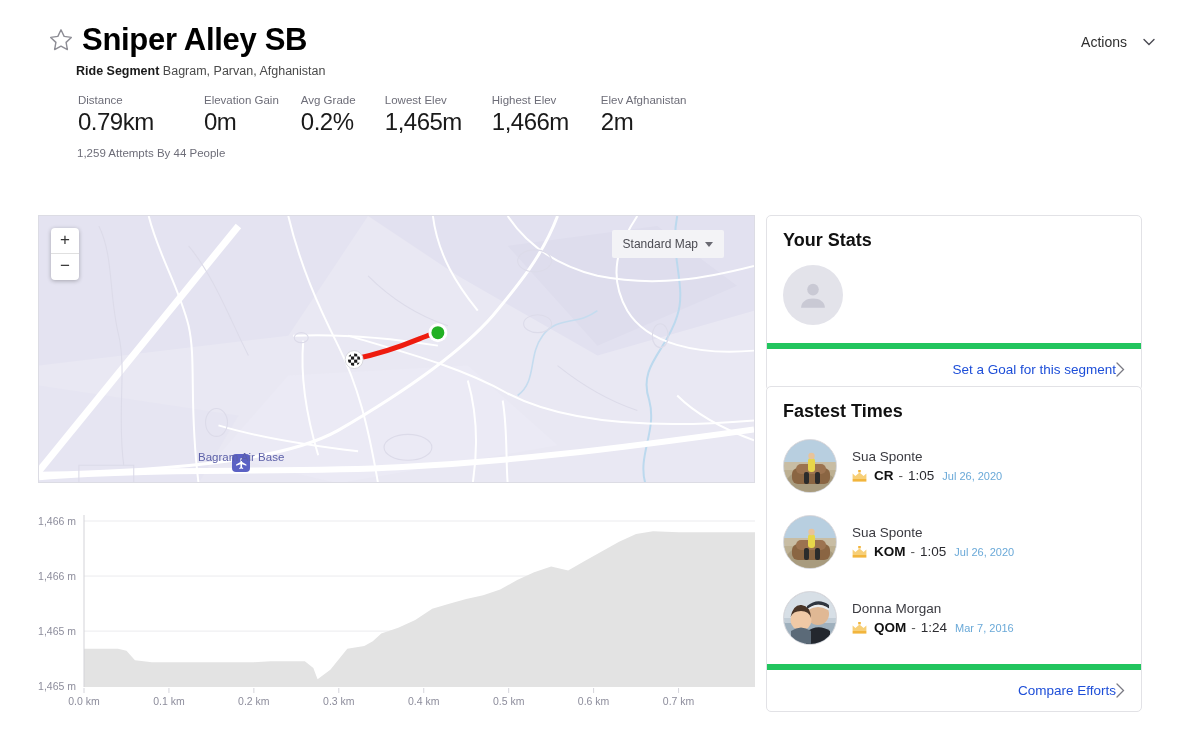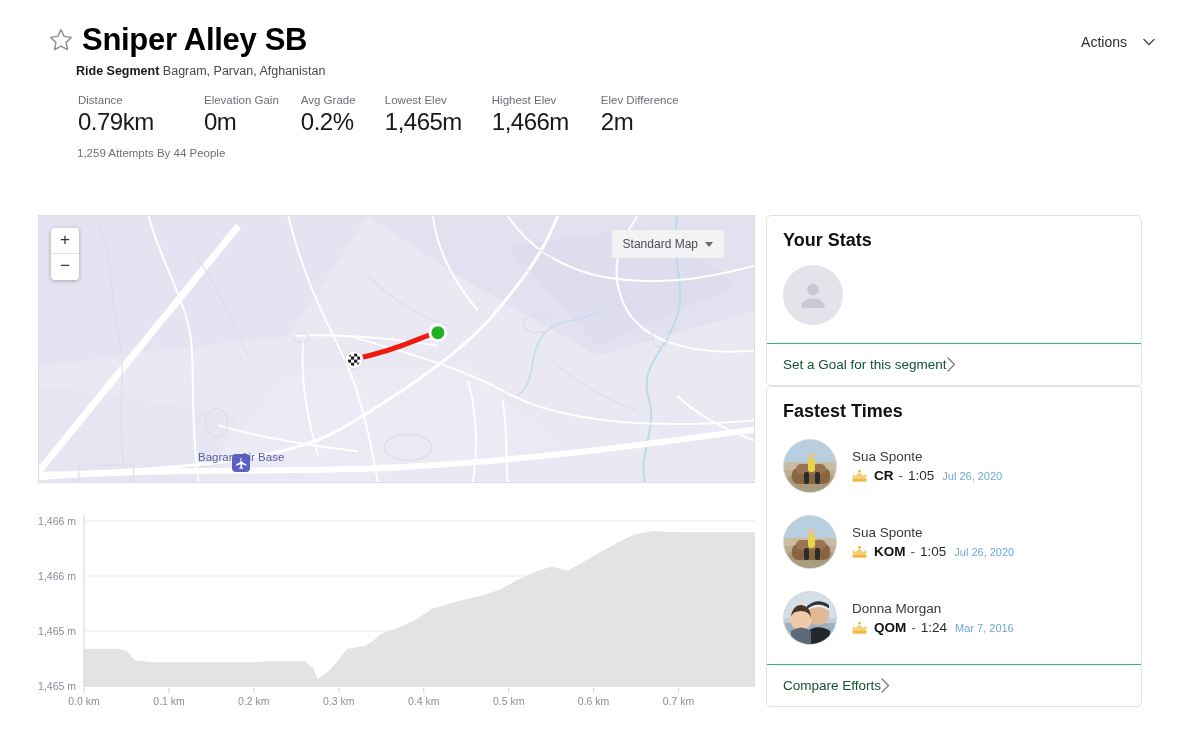--- a/index.html
+++ b/index.html
@@ -111,23 +111,23 @@
     width: 60px; height: 60px; border-radius: 50%;
     background: #e3e3ea; flex: 0 0 auto; margin-right: 15px;
     display: flex; align-items: center; justify-content: center;
   }
   .ys-lines { font-size: 13px; line-height: 1.55; color: #2f2f2f; }
   .ys-lines .nm { color: #333; }
   .ys-lines b { font-weight: bold; color: #111; }
   .ys-lines .dash { color: #4a4a4a; }
 
   .panel-foot {
-    border-top: 1px solid #22c55e;
-    display: flex; align-items: center; justify-content: flex-start;
-    padding: 13px 16px; font-size: 13.5px; color: #14532d; cursor: pointer;
+    border-top: 6px solid #22c55e;
+    display: flex; align-items: center; justify-content: flex-end;
+    padding: 13px 16px; font-size: 13.5px; color: #1d4ed8; cursor: pointer;
   }
   .chev-right { width: 9px; height: 15px; display:block; }
 
   .ft-row { display: flex; align-items: center; padding: 11px 16px; }
   .ft-avatar {
     width: 54px; height: 54px; border-radius: 50%;
     flex: 0 0 auto; margin-right: 15px; overflow: hidden;
     border: 1px solid #dadade; background: #c9c9cf;
   }
   .ft-name { font-size: 13.5px; color: #3a3a40; margin-bottom: 4px; }
@@ -178,21 +178,21 @@
       </div>
       <div class="stat" style="min-width:85px">
         <div class="stat-label">Lowest Elev</div>
         <div class="stat-value">1,465m</div>
       </div>
       <div class="stat" style="min-width:87px">
         <div class="stat-label">Highest Elev</div>
         <div class="stat-value">1,466m</div>
       </div>
       <div class="stat">
-        <div class="stat-label">Elev Difference</div>
+        <div class="stat-label">Elev Afghanistan</div>
         <div class="stat-value">2m</div>
       </div>
     </div>
 
     <div class="attempts">1,259 Attempts By 44 People</div>
   </div>
 
   <div class="map-wrap">
     <svg class="map-canvas" viewBox="0 0 717 268" preserveAspectRatio="none">
       <rect x="0" y="0" width="717" height="268" fill="#e9e8f3"></rect>

